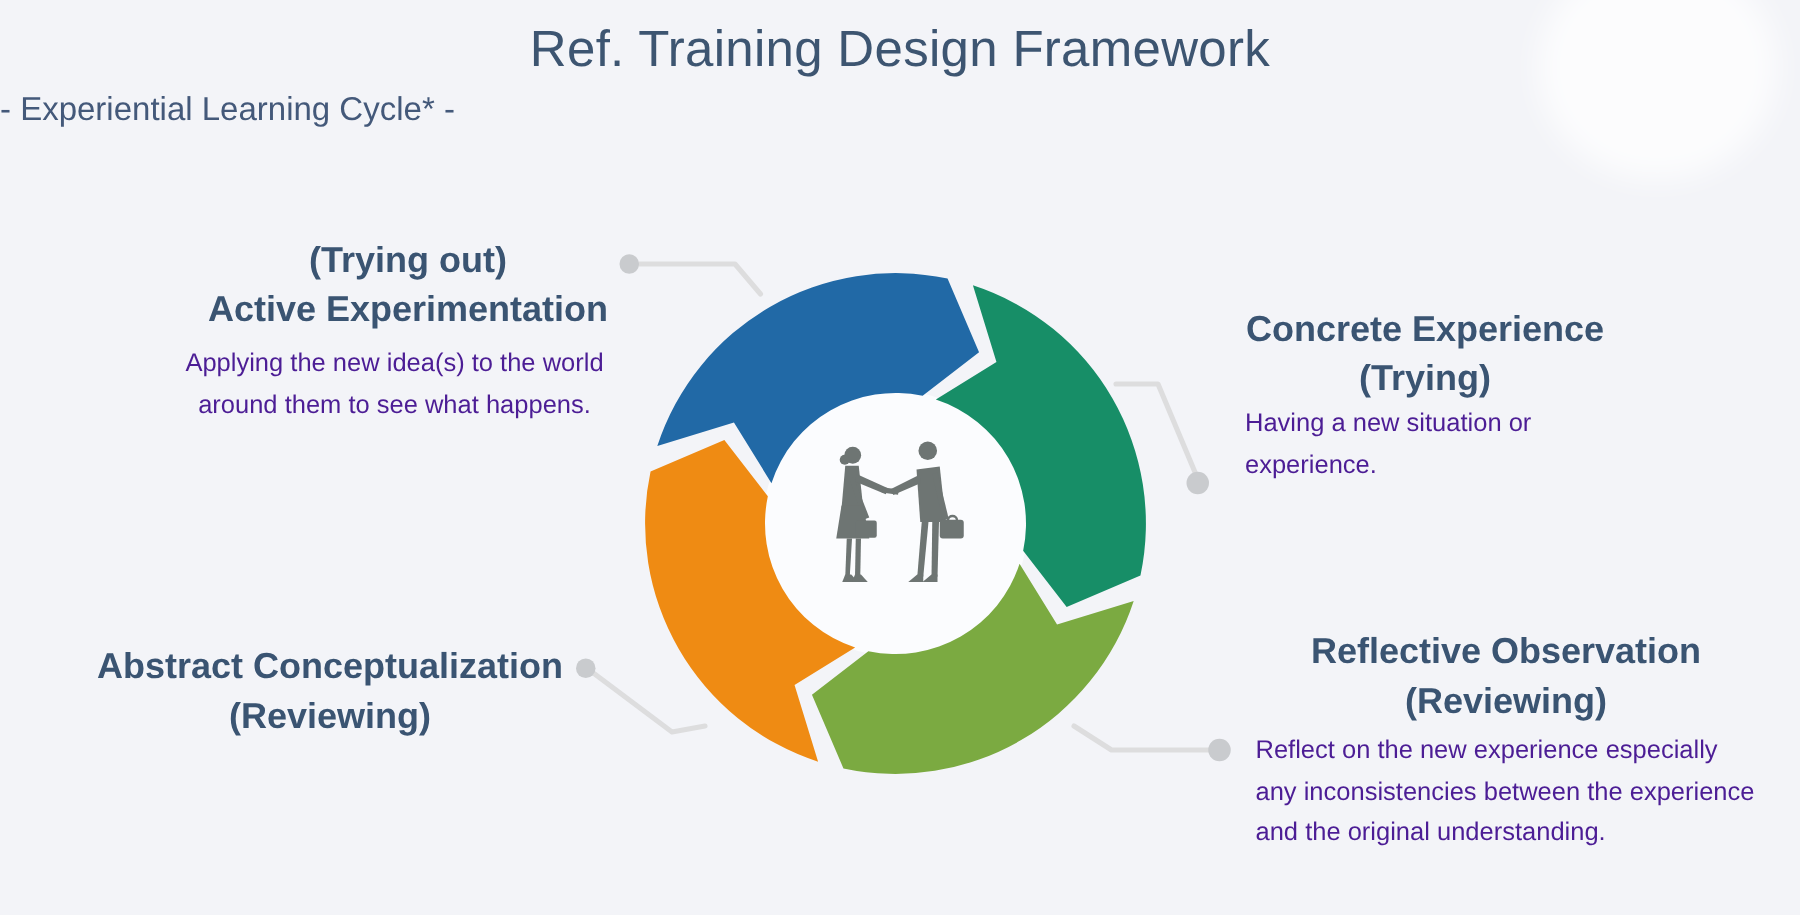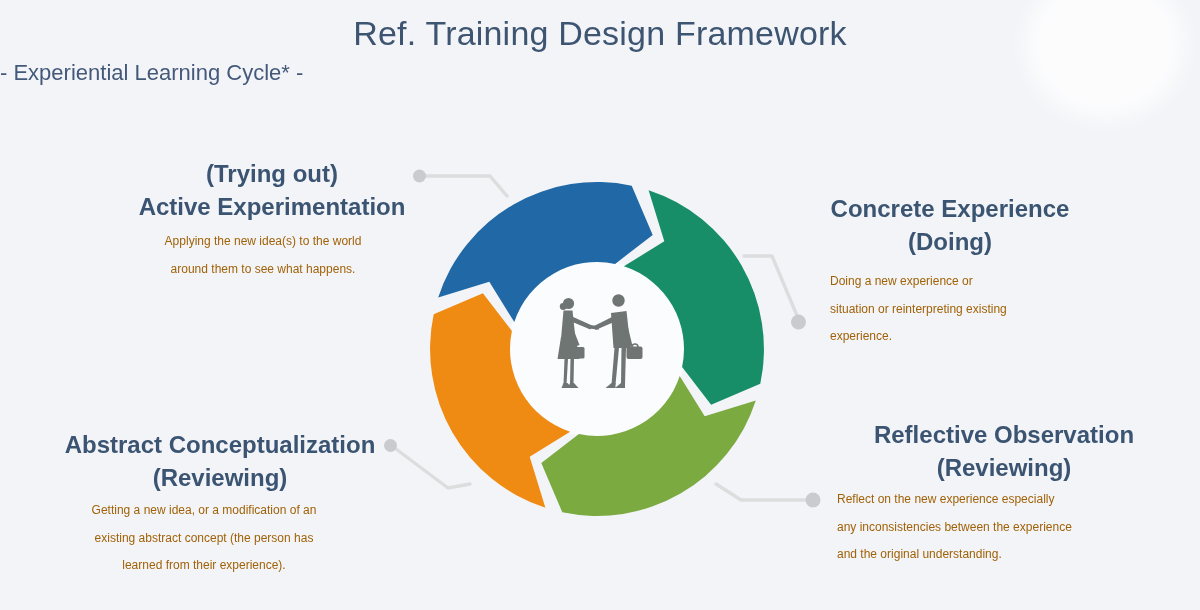--- a/index.html
+++ b/index.html
@@ -6,27 +6,27 @@
   body{width:1200px;height:610px;overflow:hidden;font-family:"Liberation Sans",sans-serif;}
   .stage{position:relative;width:1200px;height:610px;background:#F3F4F8;overflow:hidden;}
   .corner-glow{position:absolute;top:-30px;right:15px;width:160px;height:150px;border-radius:50%;
     background:rgba(255,255,255,0.75);filter:blur(10px);}
   .page-title{position:absolute;top:12px;left:0;width:1200px;text-align:center;
     font-size:34px;font-weight:400;color:#3D5571;letter-spacing:0.2px;line-height:42px;}
   .page-subtitle{position:absolute;top:58px;left:0;width:1200px;text-align:left;
     font-size:22px;font-weight:400;color:#44597A;line-height:30px;}
   .overlay{position:absolute;top:0;left:0;width:1200px;height:610px;}
   .q-head{position:absolute;font-size:24px;font-weight:700;color:#3A5472;line-height:33px;text-align:center;}
-  .q-desc{position:absolute;font-size:12px;font-weight:400;color:#a16207;line-height:27.5px;}
+  .q-desc{position:absolute;font-size:17px;font-weight:400;color:#4c1d95;line-height:27.5px;}
   .q-desc.center{text-align:center;}
   .q-desc.left{text-align:left;}
   
   .h-ae{left:72px;top:157px;width:400px;}
   .d-ae{left:103px;top:228px;width:320px;}
-  .h-ce{left:750px;top:192px;width:400px;}
+  .h-ce{left:750px;top:203px;width:400px;}
   .d-ce{left:830px;top:268px;width:330px;}
   .h-ro{left:804px;top:418px;width:400px;}
   .d-ro{left:837px;top:486px;width:370px;}
   .h-ac{left:20px;top:428px;width:400px;}
   .d-ac{left:24px;top:497px;width:360px;}
 </style>
 </head>
 <body>
 
 <div class="stage">
@@ -91,41 +91,35 @@
     <div>(Trying out)</div>
     <div>Active Experimentation</div>
   </div>
   <div class="q-desc center d-ae">
     <div>Applying the new idea(s) to the world</div>
     <div>around them to see what happens.</div>
   </div>
 
   <div class="q-head h-ce">
     <div>Concrete Experience</div>
-    <div>(Doing)</div>
+    <div>(Trying)</div>
   </div>
   <div class="q-desc left d-ce">
-    <div>Doing a new experience or</div>
-    <div>situation or reinterpreting existing</div>
+    <div>Having a new situation or</div>
     <div>experience.</div>
   </div>
 
   <div class="q-head h-ro">
     <div>Reflective Observation</div>
     <div>(Reviewing)</div>
   </div>
   <div class="q-desc left d-ro">
     <div>Reflect on the new experience especially</div>
     <div>any inconsistencies between the experience</div>
     <div>and the original understanding.</div>
   </div>
 
   <div class="q-head h-ac">
     <div>Abstract Conceptualization</div>
     <div>(Reviewing)</div>
   </div>
-  <div class="q-desc center d-ac">
-    <div>Getting a new idea, or a modification of an</div>
-    <div>existing abstract concept (the person has</div>
-    <div>learned from their experience).</div>
-  </div>
 
 </div>
 
 </body></html>

